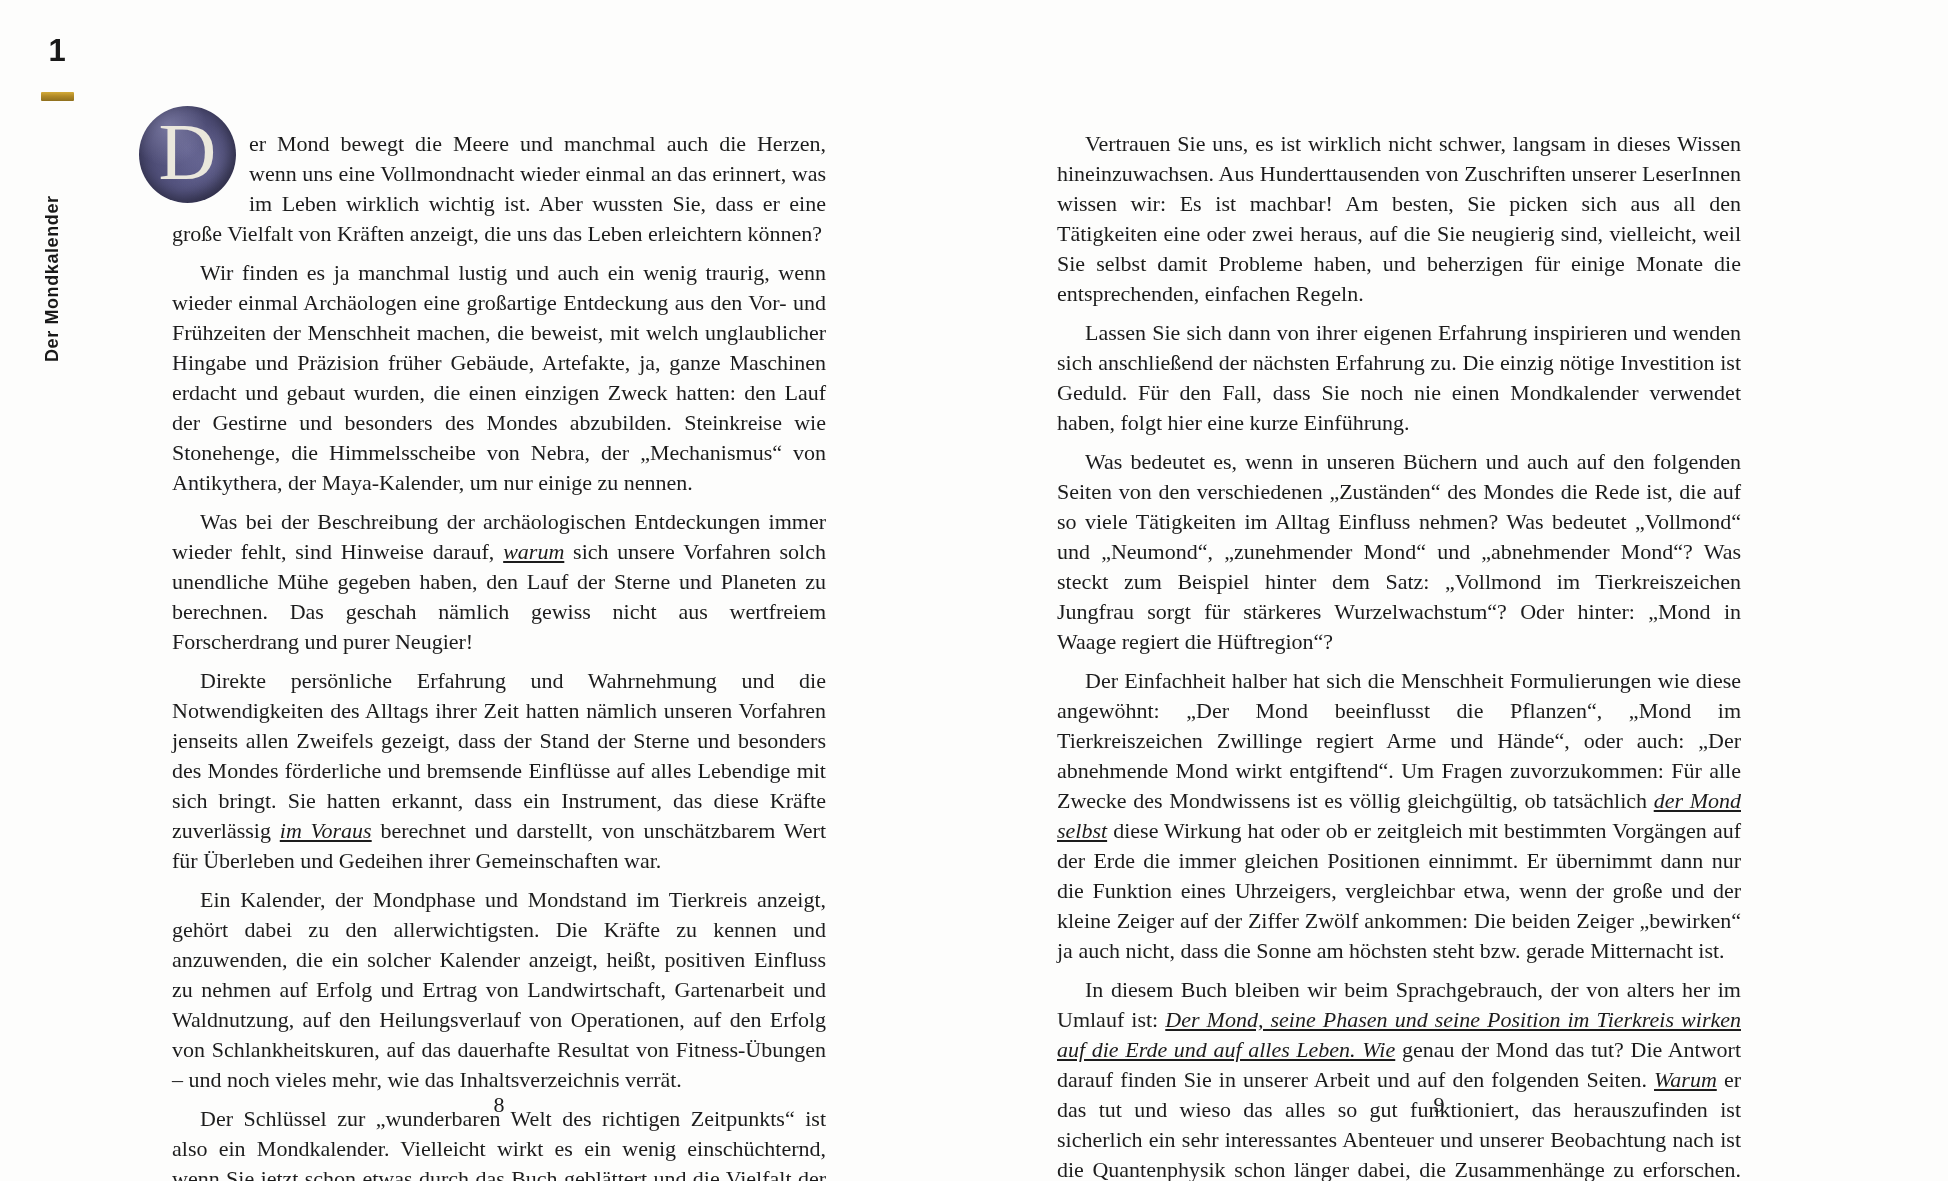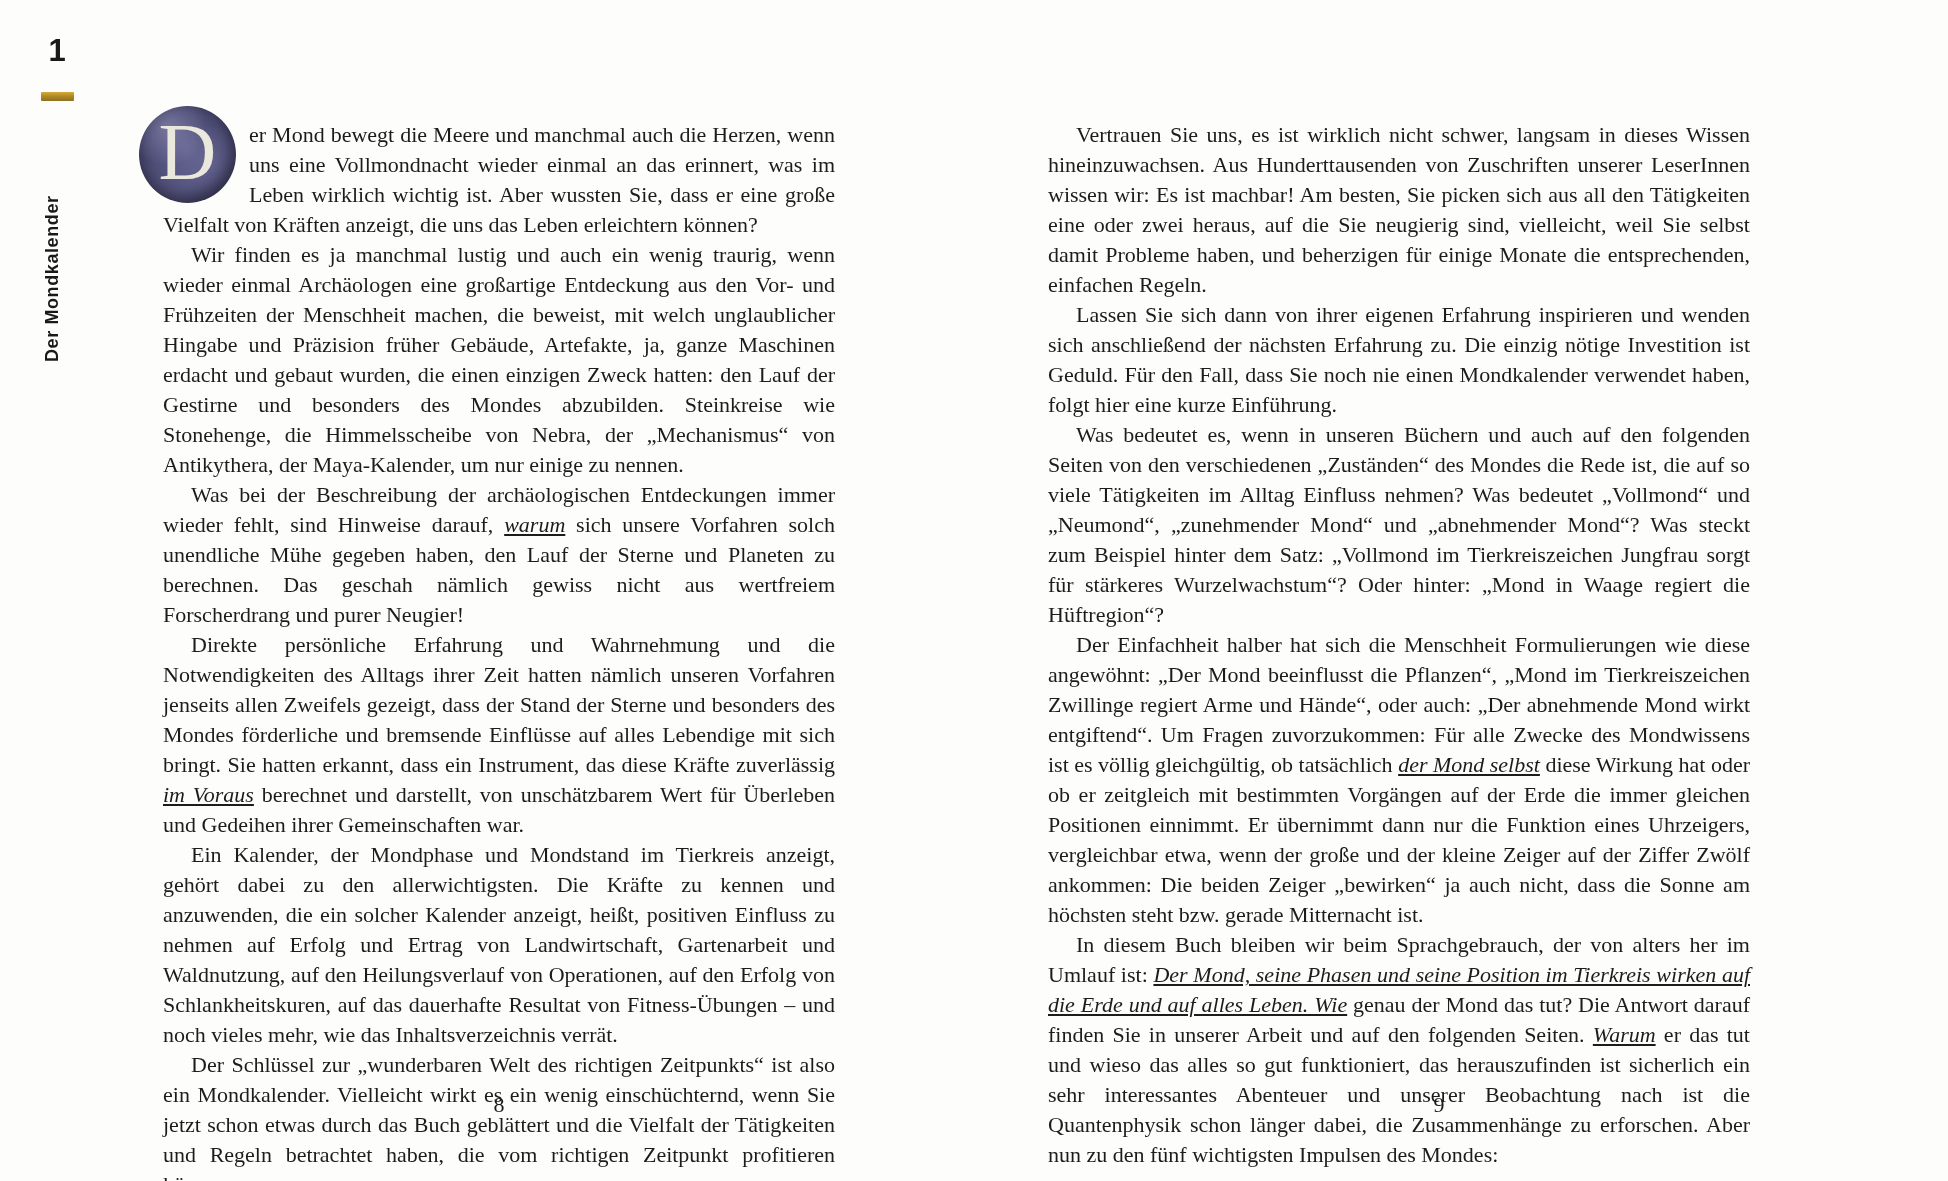--- a/index.html
+++ b/index.html
@@ -33,21 +33,21 @@
   }
 
   
   .text-col {
     position:absolute; top:120px;
     font-size:22px; line-height:30px;
     text-align:justify;
   }
   .text-col-left  { left:163px;  width:672px; }
   .text-col-right { left:1048px; width:702px; }
-  .text-col p { margin:0; text-indent:28px; }
+  .text-col p { margin:9px; text-indent:28px; }
   .text-col-left p:first-of-type { text-indent:0; }
   .text-col em { font-style:italic;text-decoration:underline; }
 
   
   .dropcap-float {
     float:left;
     width:96px; height:86px;
     margin:0 14px 0 -24px;
   }
   .moon-circle {

